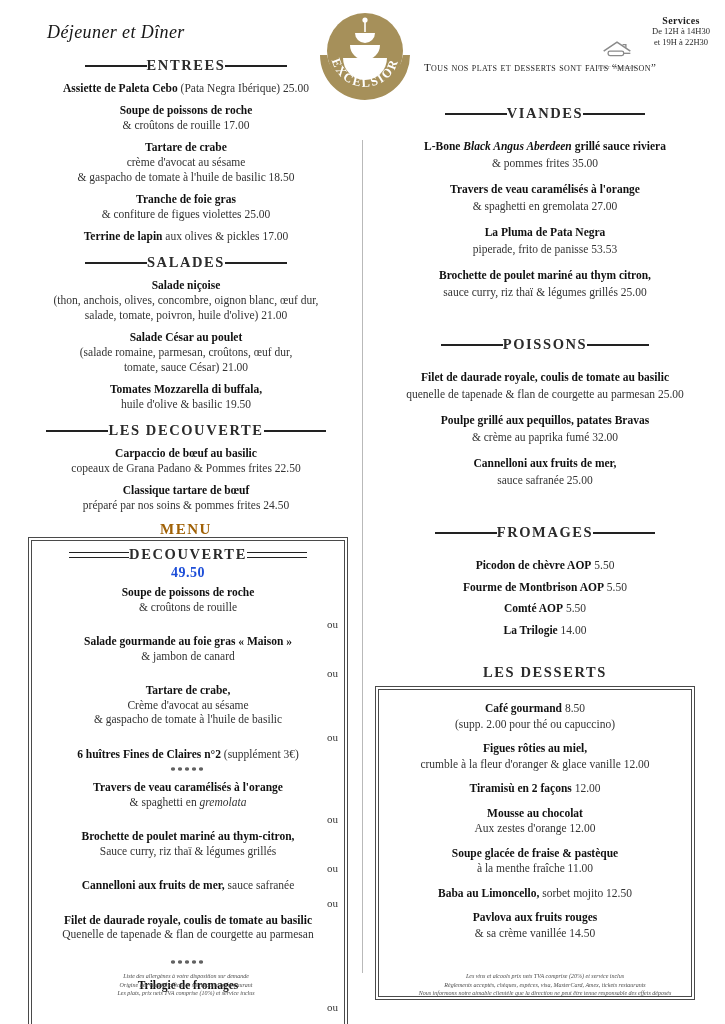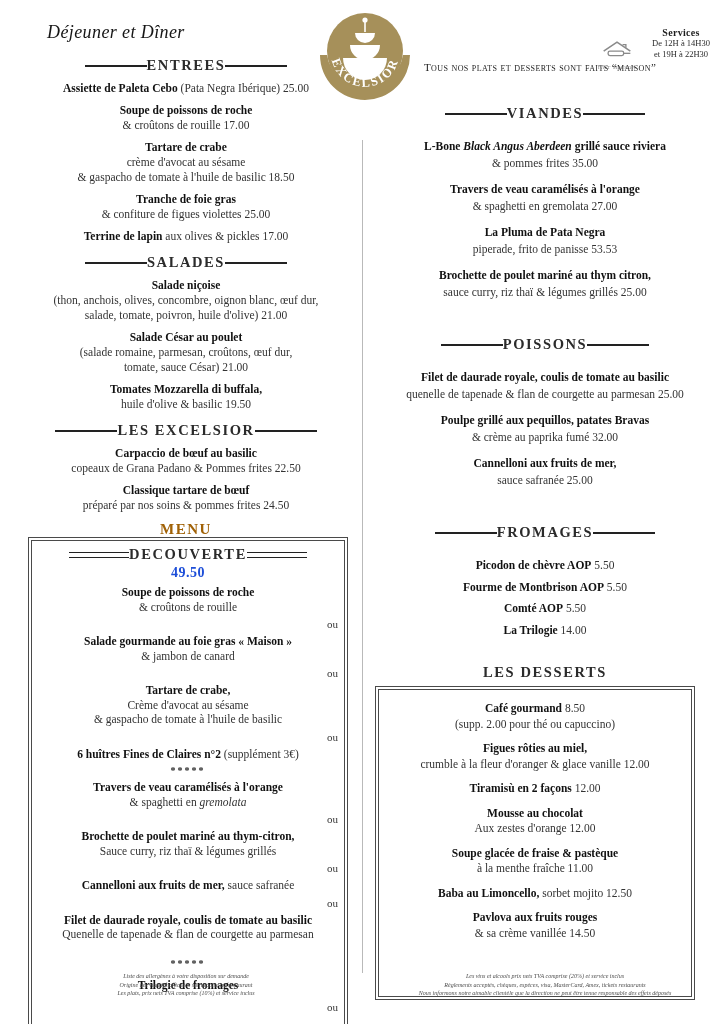--- a/index.html
+++ b/index.html
@@ -5,21 +5,21 @@
   html,body{margin:0;padding:0;background:#e8e8e8;}
   .page{position:relative;width:725px;height:1024px;background:#ffffff;margin:0 auto;
         font-family:"Liberation Serif","DejaVu Serif",serif;color:#1d1d1d;overflow:hidden;}
   .b{font-weight:bold;color:#111;}
   .i{font-style:italic;}
   
   .page-title{position:absolute;left:47px;top:22px;font-style:italic;font-size:18px;letter-spacing:.4px;color:#161616;}
   .logo{position:absolute;left:312px;top:5px;width:106px;height:102px;}
   .fait-maison{position:absolute;left:594px;top:40px;width:46px;text-align:center;color:#7c7c7c;}
   .fait-maison .fm-label{font-size:5px;letter-spacing:.6px;text-transform:uppercase;margin-top:1px;}
-  .services{position:absolute;left:642px;top:27px;width:78px;text-align:center;}
+  .services{position:absolute;left:642px;top:15px;width:78px;text-align:center;}
   .services .sv-title{font-weight:bold;font-size:10px;letter-spacing:.3px;}
   .services .sv-line{font-size:8.5px;line-height:11px;color:#2a2a2a;}
   .tagline{position:absolute;left:424px;top:61px;font-variant:small-caps;font-size:11px;letter-spacing:.4px;color:#222;}
   
   .vdivider{position:absolute;left:362px;top:140px;width:1px;height:833px;background:#b9b9b9;}
   
   .col{position:absolute;text-align:center;}
   .col-left{left:25px;top:55px;width:322px;}
   .col-right{left:378px;top:101px;width:334px;}
   .heading{display:flex;align-items:center;justify-content:center;
@@ -148,21 +148,21 @@
             <div class="line"><span>tomate, sauce César) 21.00</span></div>
           </div>
           <div class="item">
             <div class="line"><span class="b">Tomates Mozzarella di buffala,</span></div>
             <div class="line"><span>huile d'olive &amp;  basilic 19.50</span></div>
           </div>
         </section>
         <section class="section">
           <div class="heading">
             <span class="rule"></span>
-            <span class="h-text">LES EXCELSIOR</span>
+            <span class="h-text">LES DECOUVERTE</span>
             <span class="rule"></span>
           </div>
           <div class="item">
             <div class="line"><span class="b">Carpaccio de bœuf au basilic</span></div>
             <div class="line"><span>copeaux de Grana Padano &amp; Pommes frites  22.50</span></div>
           </div>
           <div class="item">
             <div class="line"><span class="b">Classique tartare de bœuf</span></div>
             <div class="line"><span>préparé par nos soins &amp; pommes frites  24.50</span></div>
           </div>

